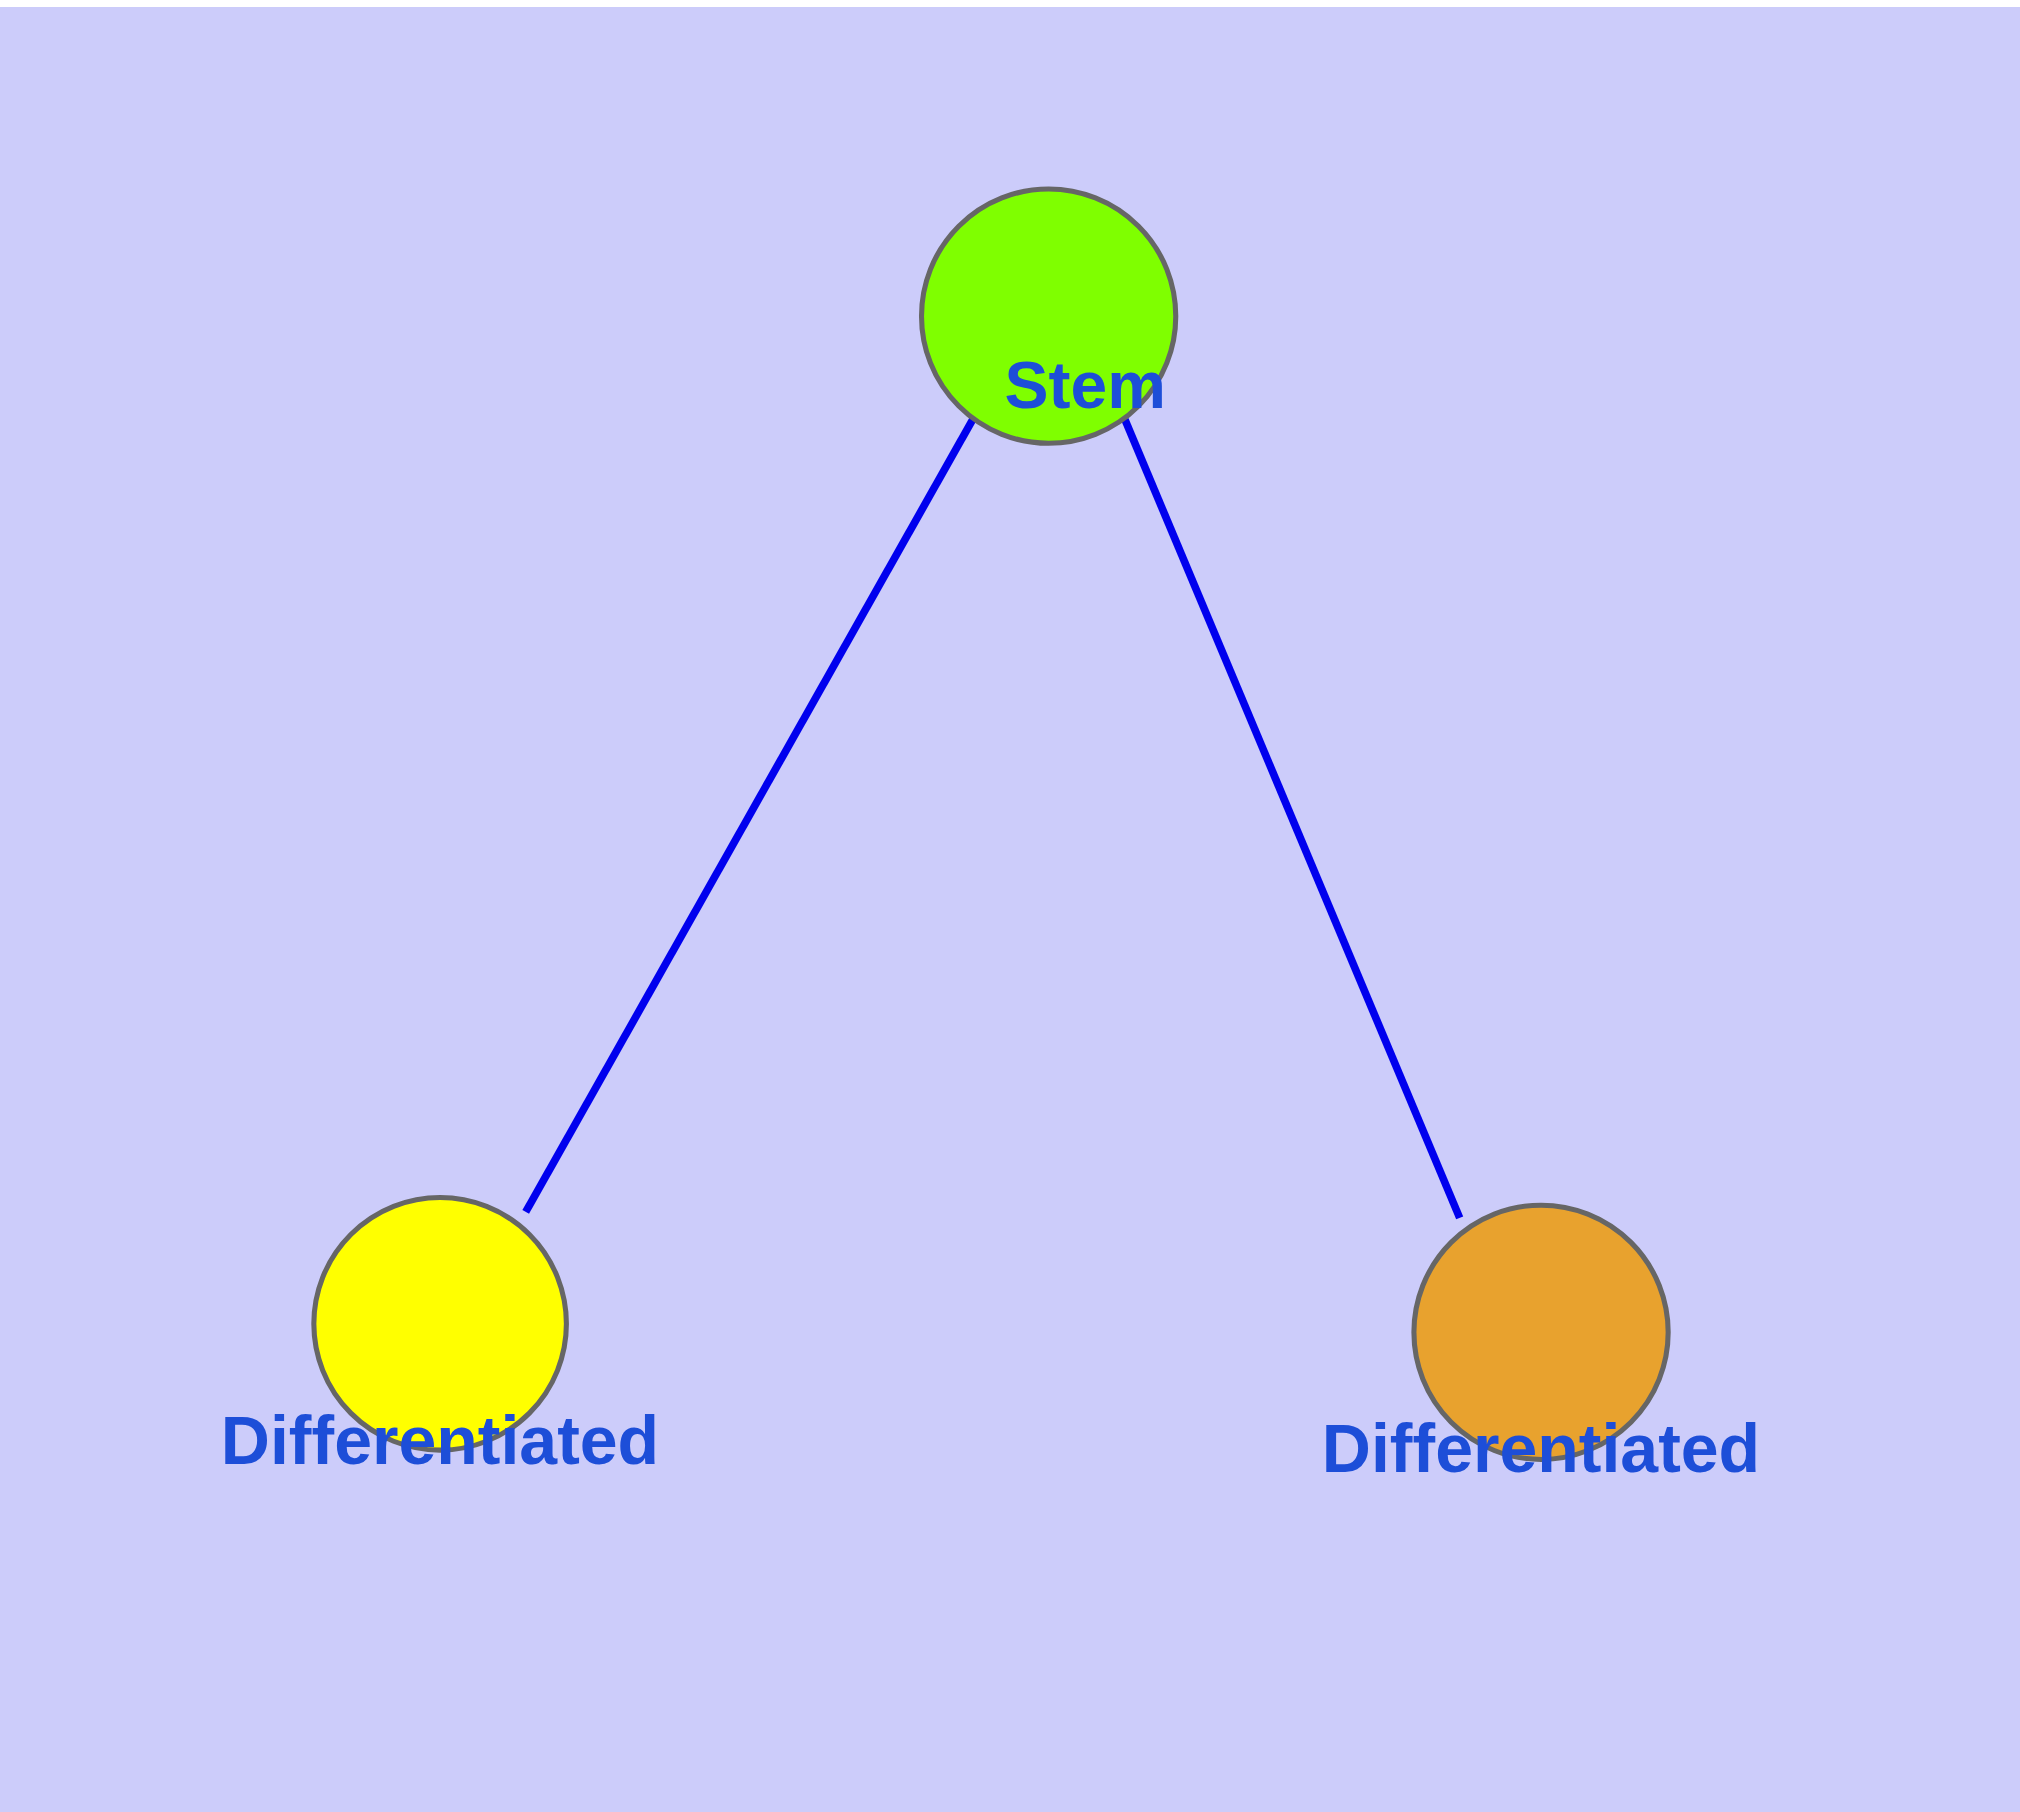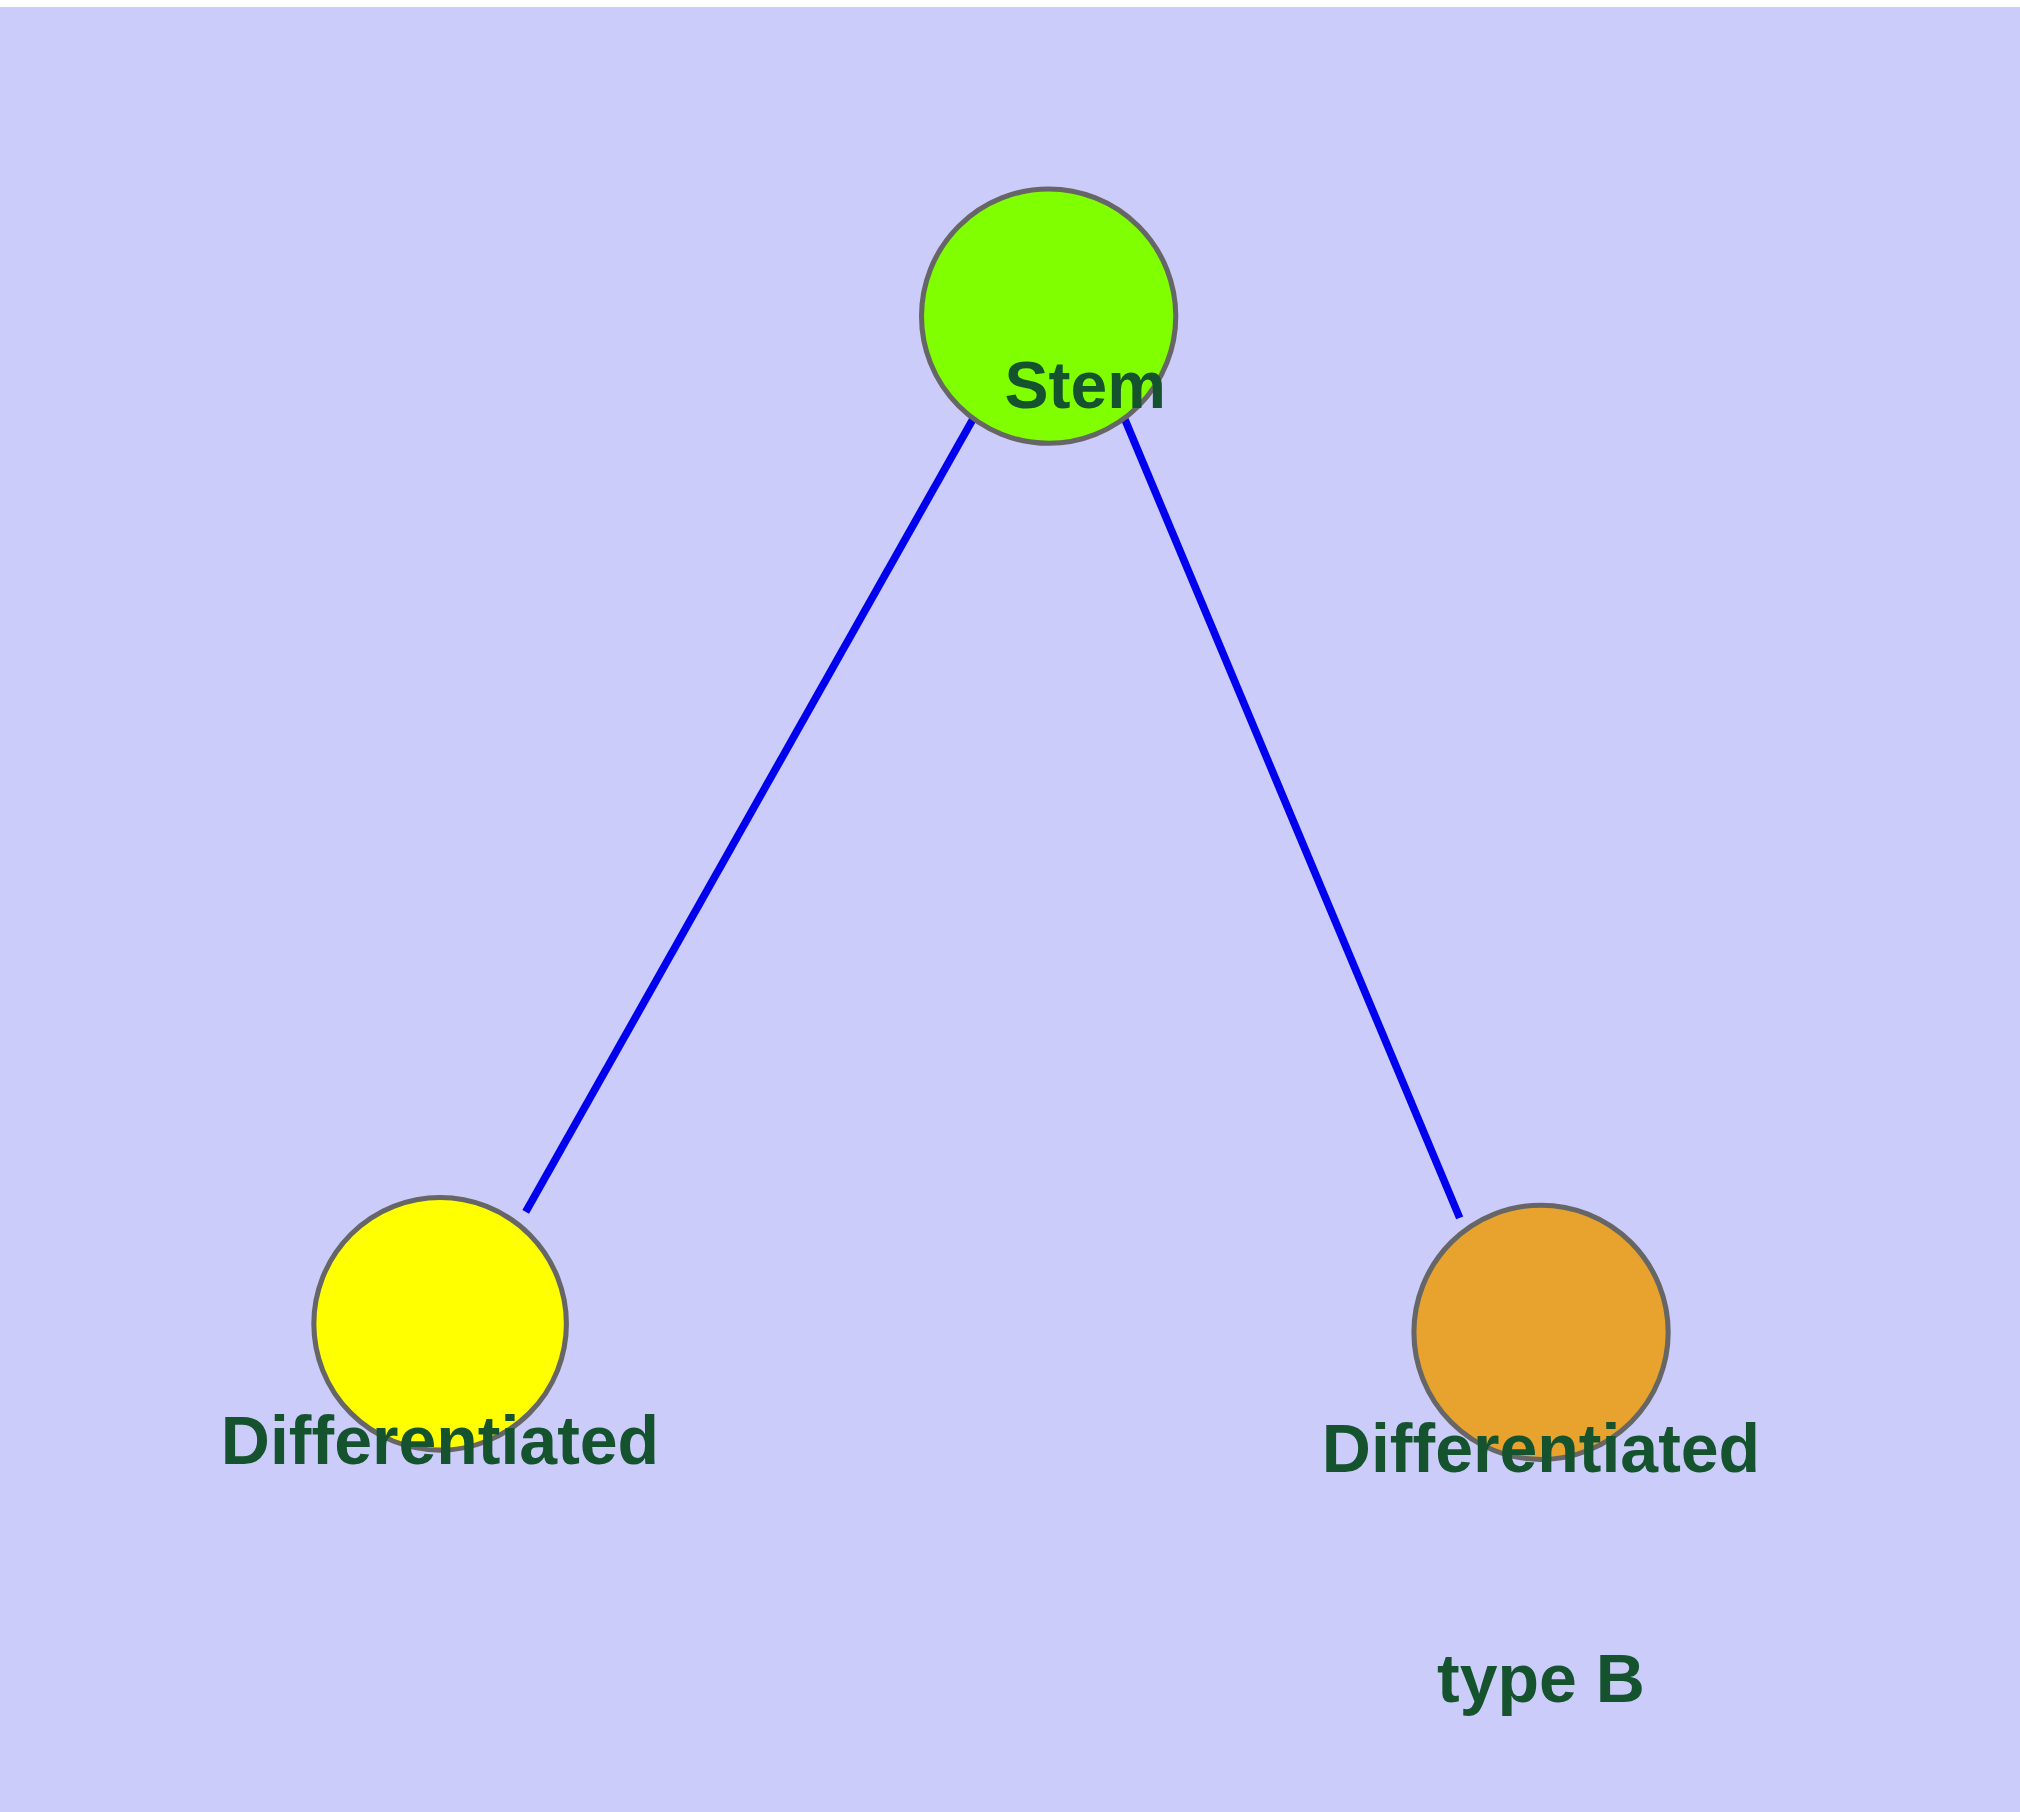--- a/index.html
+++ b/index.html
@@ -27,21 +27,21 @@
   #graph-svg {
     position: absolute;
     left: 0;
     top: 0;
     width: 2021px;
     height: 1812px;
   }
   .node-label {
     position: absolute;
     text-align: center;
-    color: #14532d;
+    color: #1d4ed8;
     font-family: "Liberation Sans", sans-serif;
     font-weight: bold;
     line-height: 1.13;
     white-space: pre;
     pointer-events: none;
     user-select: none;
   }
   .label-stem {
     font-size: 66px;
     left: 794px;
@@ -83,17 +83,16 @@
   <div class="node-label label-stem">
     <span>Stem</span>
   </div>
 
   <div class="node-label label-a">
     <div>Differentiated</div>
   </div>
 
   <div class="node-label label-b">
     <div>Differentiated</div>
-    <div>type B</div>
   </div>
 
 </div>
 
 
 </body></html>

